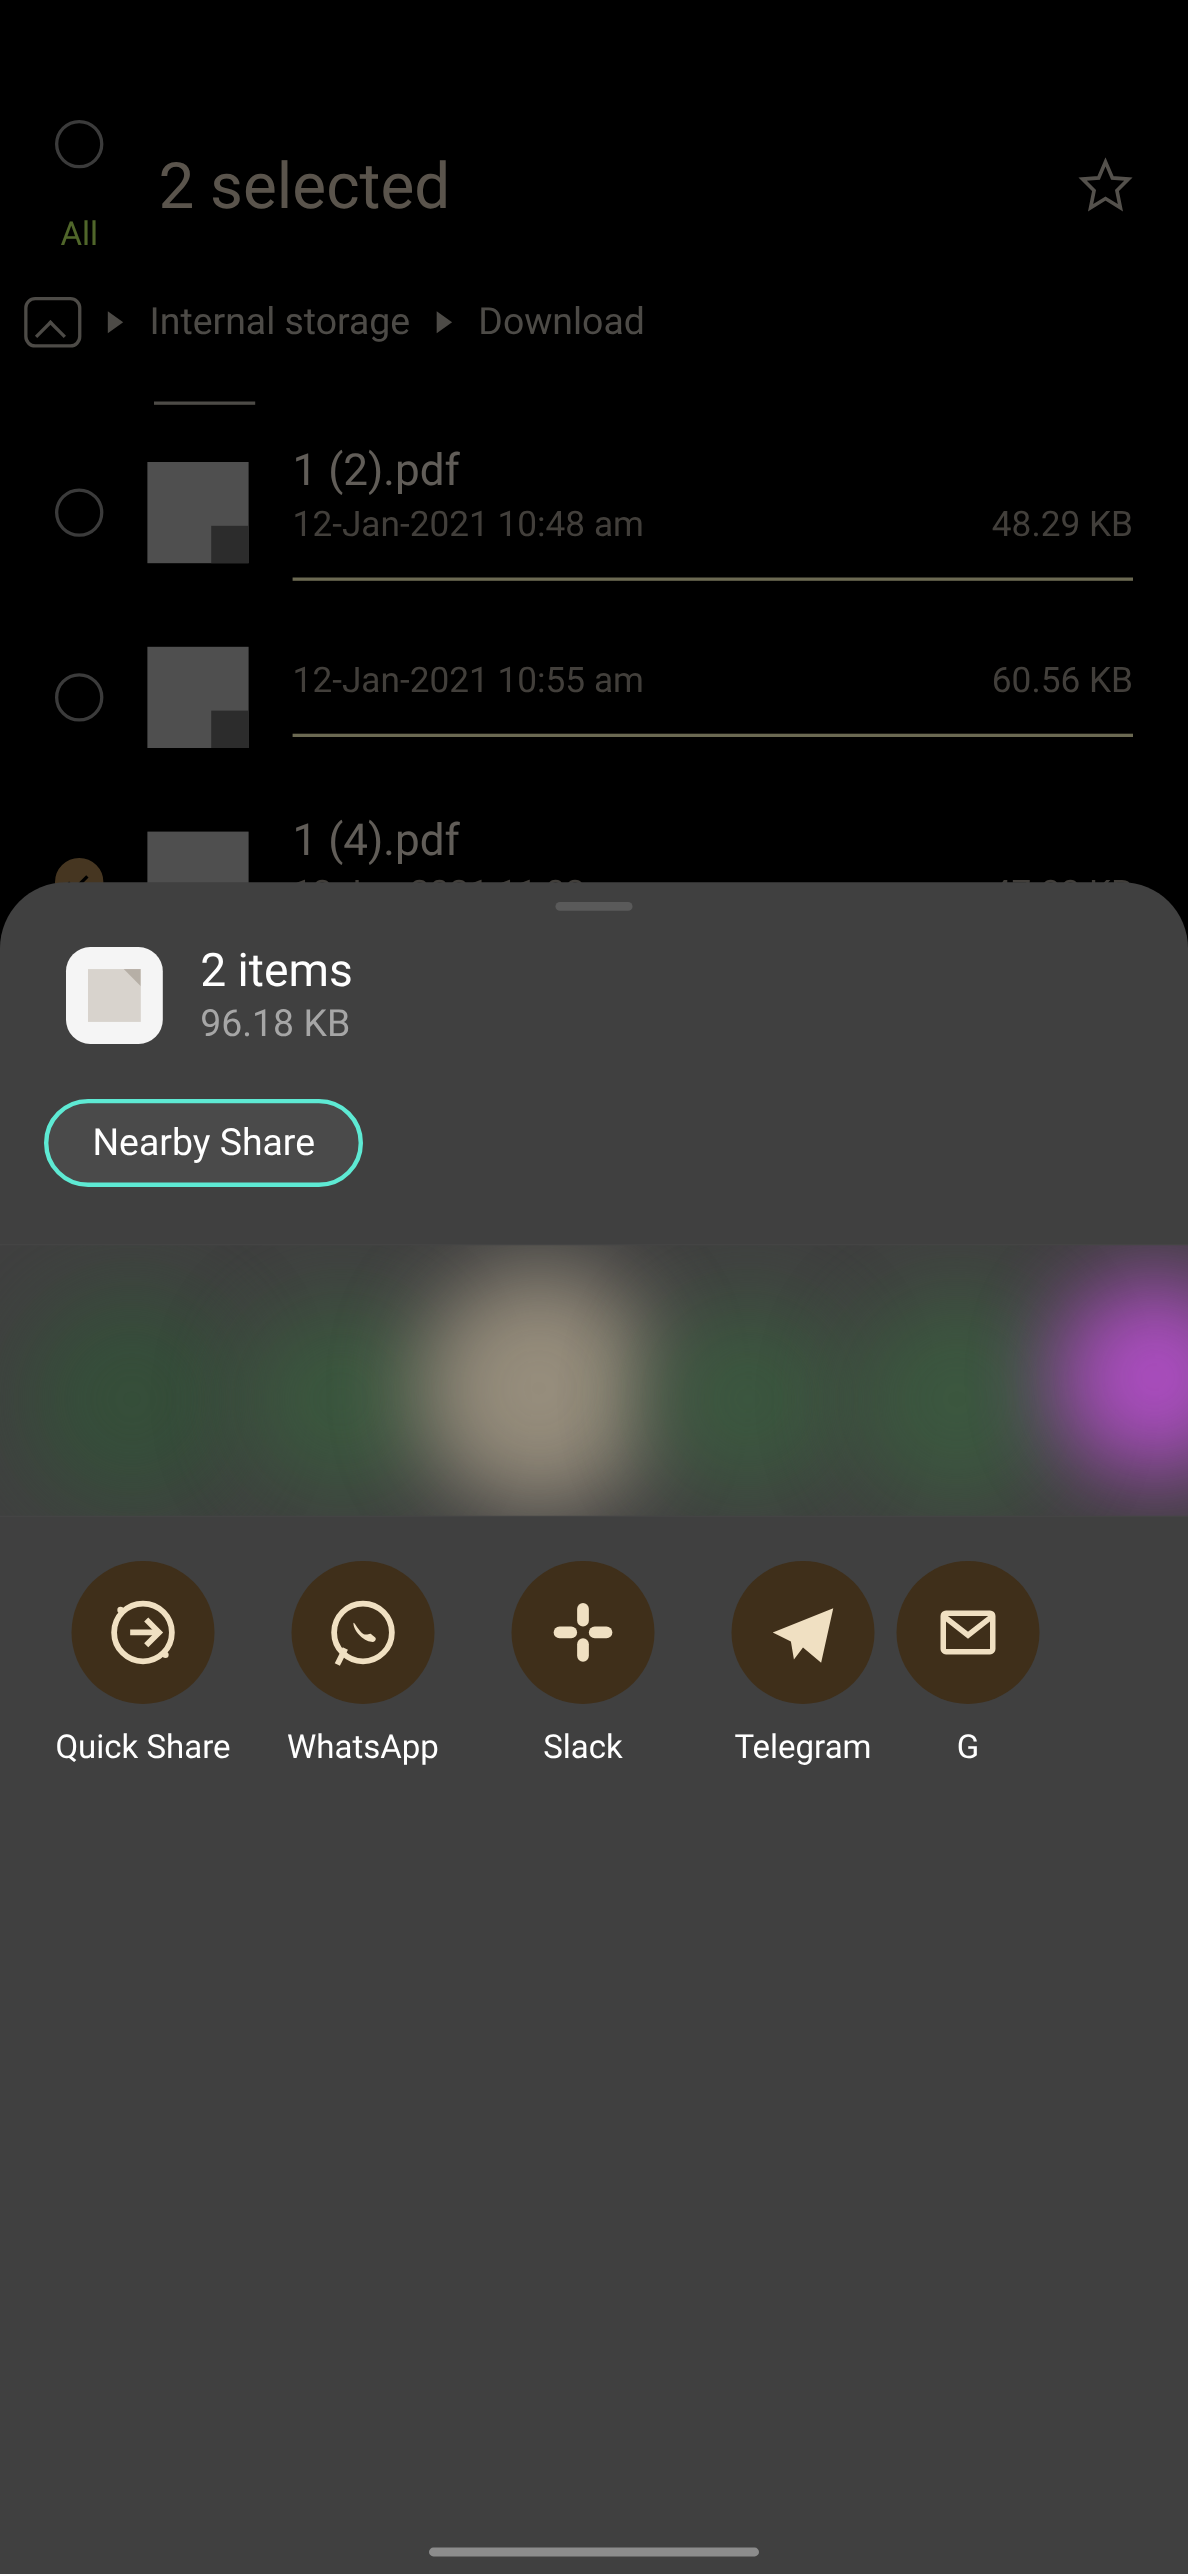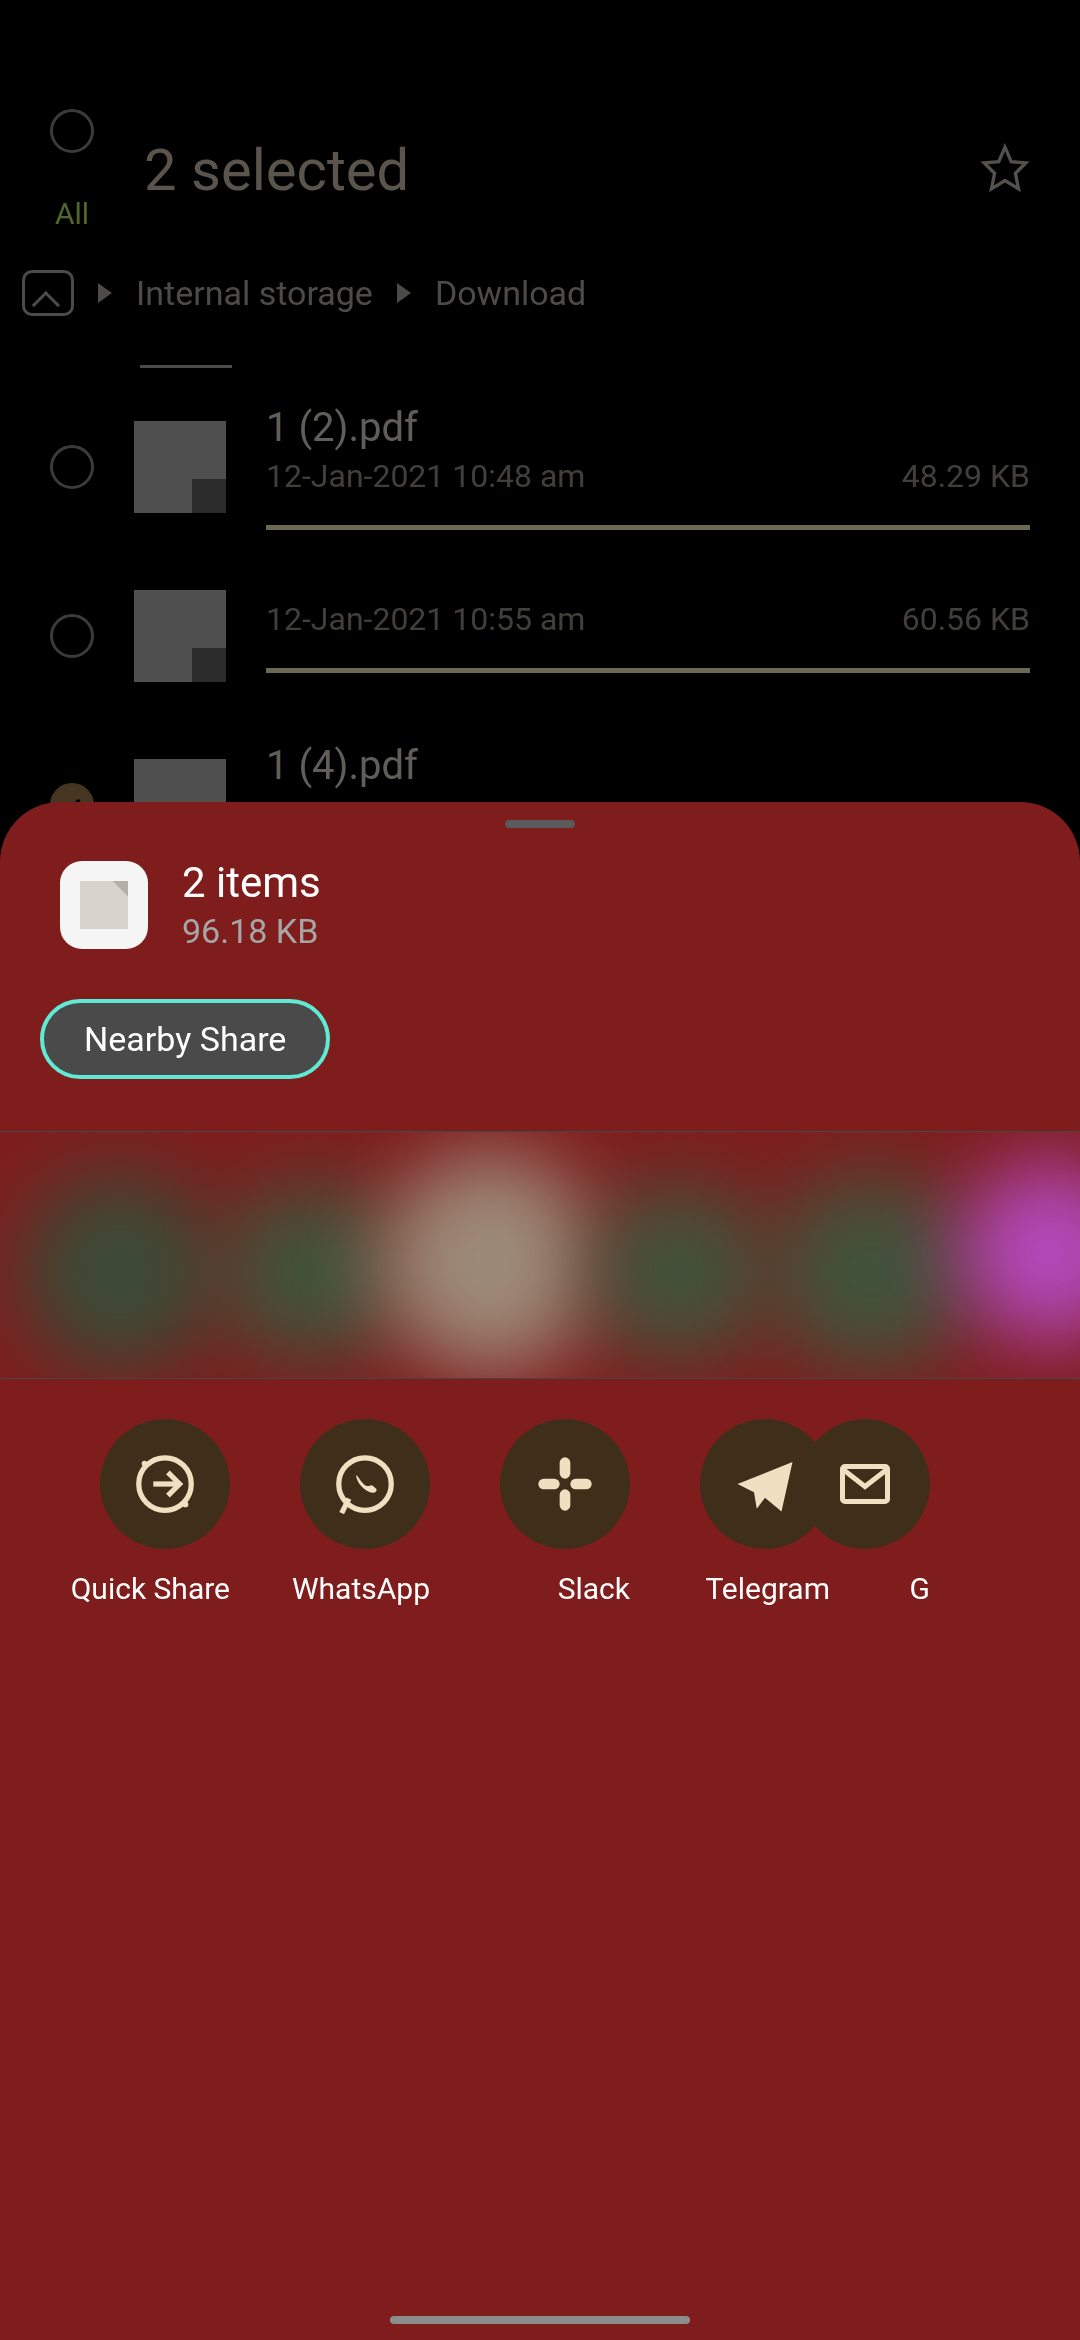--- a/index.html
+++ b/index.html
@@ -142,40 +142,40 @@
     right: 0; bottom: 0;
     width: 34px; height: 34px;
     background: #6a6a6a;
     display: flex;
   }
   .file-meta {
     flex: 1;
     display: flex;
     flex-direction: column;
     gap: 6px;
-    border-bottom: 5px solid #fef9c3;
+    border-bottom: 3px solid #fef9c3;
     padding-bottom: 30px;
   }
   .file-name {
     font-size: 40px;
     color: #e6ded2;
   }
   .file-sub {
     display: flex;
     justify-content: space-between;
     font-size: 32px;
     color: #9e978c;
   }
 
   
   .share-sheet {
     position: absolute;
     left: 0; right: 0; bottom: 0;
     top: 802px;
-    background: #7f1d1d;
+    background: #404040;
     border-top-left-radius: 60px;
     border-top-right-radius: 60px;
     z-index: 10;
     display: flex;
     flex-direction: column;
   }
 
   .grabber {
     width: 70px; height: 8px;
     border-radius: 4px;
@@ -258,21 +258,21 @@
     display: flex;
     padding: 40px 30px 40px 30px;
     gap: 0;
     overflow: hidden;
   }
   .app-target {
     width: 200px;
     flex-shrink: 0;
     display: flex;
     flex-direction: column;
-    align-items: flex-end;
+    align-items: center;
     gap: 22px;
   }
   .app-target:last-child { width: 100px; } 
   .app-circle {
     width: 130px; height: 130px;
     border-radius: 50%;
     background: #3f2f1a;
     display: flex;
     align-items: center;
     justify-content: center;

